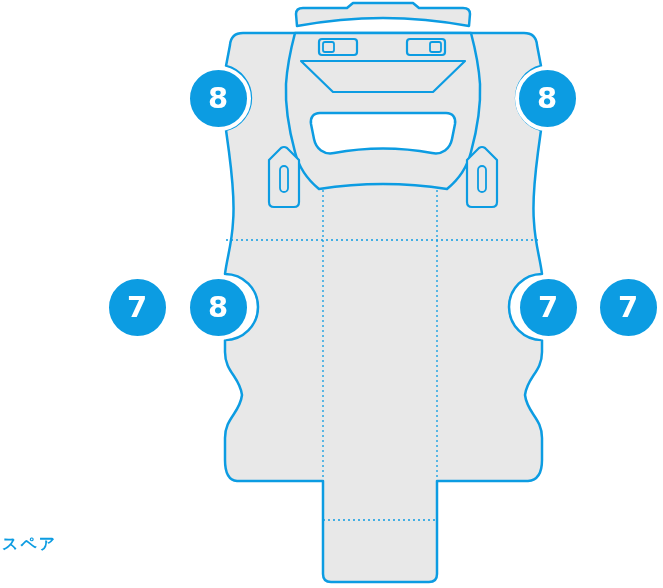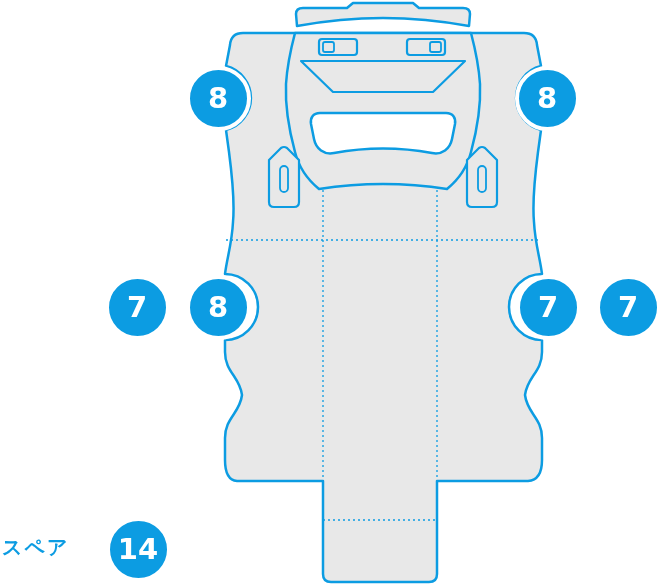--- a/index.html
+++ b/index.html
@@ -33,21 +33,21 @@
     line-height: 57px;
     text-align: center;
     box-sizing: content-box;
     user-select: none;
   }
   .spare-label {
     position: absolute;
     left: 2px;
     top: 534px;
     color: #0c9ce2;
-    font-size: 20px;
+    font-size: 16px;
     font-weight: bold;
     letter-spacing: 2px;
     white-space: nowrap;
   }
 </style>
 </head>
 <body>
 
 <div class="stage">
 
@@ -99,17 +99,16 @@
     <line x1="226" y1="240" x2="541" y2="240" stroke="#0c9ce2" stroke-width="1.3" stroke-dasharray="2 3"></line>
     <line x1="323" y1="520" x2="437" y2="520" stroke="#0c9ce2" stroke-width="1.3" stroke-dasharray="2 3"></line>
   </svg>
 
   <div class="badge" style="left:185.5px; top:65.5px">8</div>
   <div class="badge" style="left:514.5px; top:65.5px">8</div>
   <div class="badge" style="left:104.5px; top:274.5px">7</div>
   <div class="badge" style="left:185.5px; top:274.5px">8</div>
   <div class="badge" style="left:515.5px; top:274.5px">7</div>
   <div class="badge" style="left:595.5px; top:274.5px">7</div>
-  <div class="badge" style="left:105.5px; top:516.5px">14</div>
 
   <div class="spare-label">スペア</div>
 
 </div>
 
 </body></html>

